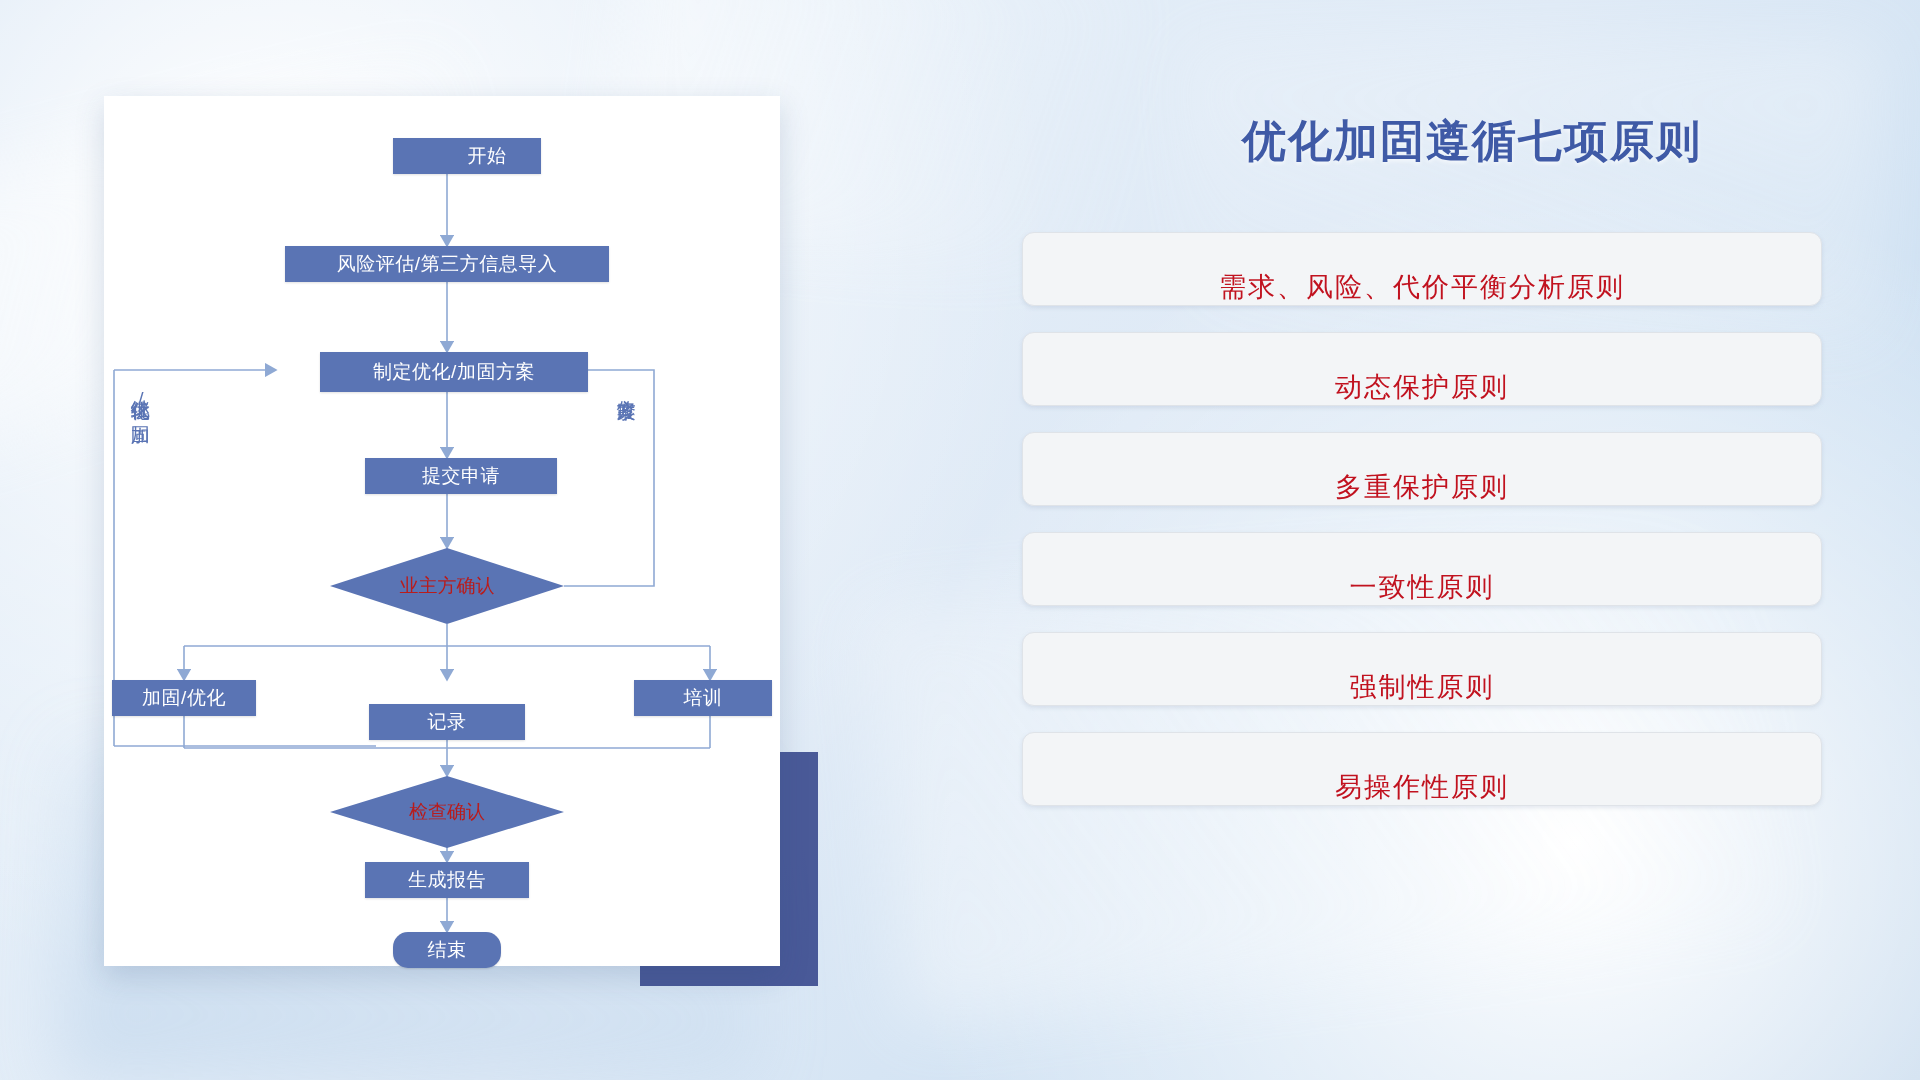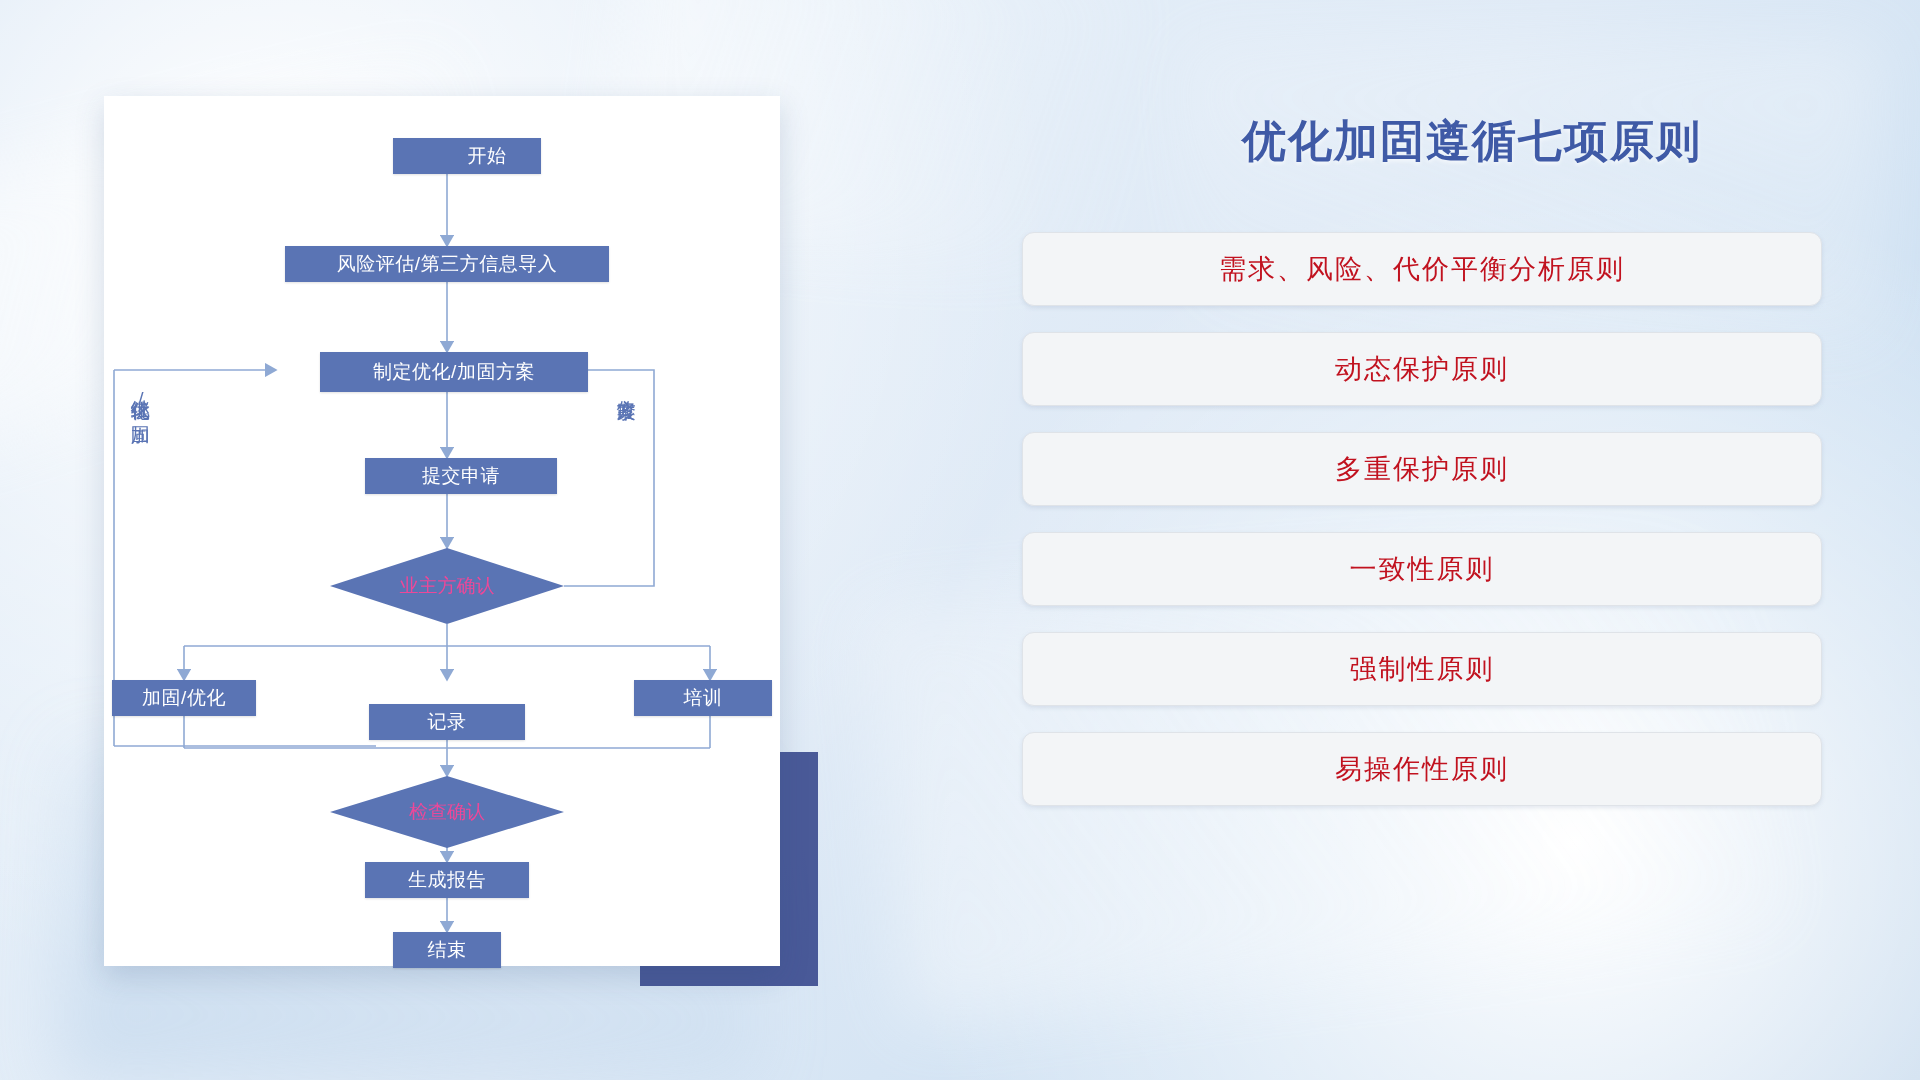--- a/index.html
+++ b/index.html
@@ -74,21 +74,21 @@
     font-size: 19px;
     letter-spacing: .5px;
     display: flex;
     align-items: center;
     justify-content: center;
     white-space: nowrap;
     box-shadow: 0 1px 2px rgba(0,0,0,.12);
   }
   .fdiamond-label {
     position: absolute;
-    color: #ec4899;
+    color: #b91c1c;
     font-size: 19px;
     display: flex;
     align-items: center;
     justify-content: center;
     white-space: nowrap;
     pointer-events: none;
   }
   .vlabel {
     position: absolute;
     color: #5a74b4;
@@ -118,21 +118,21 @@
     width: 800px;
   }
   .pill {
     position: relative;
     height: 72px;
     margin-bottom: 26px;
     background: #f3f5f7;
     border: 1px solid #dfe3e8;
     border-radius: 12px;
     display: flex;
-    align-items: center;
+    align-items: flex-end;
     justify-content: center;
     color: #c1121f;
     font-size: 27px;
     letter-spacing: 2px;
     box-shadow: 0 2px 4px rgba(120,140,170,.18);
   }
   .pill::after {
     content: "";
     position: absolute;
     left: 4px; right: -8px; bottom: -8px;
@@ -237,21 +237,21 @@
     </div>
 
     <div class="fdiamond-label" style="left:263px; top:698px; width:160px; height:36px;">
       <span>检查确认</span>
     </div>
 
     <div class="fnode" style="left:261px; top:766px; width:164px; height:36px;">
       <span>生成报告</span>
     </div>
 
-    <div class="fnode" style="left:289px; top:836px; width:108px; height:36px;">
+    <div class="fnode" style="left:289px; top:836px; width:108px; height:36px;border-radius:15px;">
       <span>结束</span>
     </div>
 
     <div class="vlabel" style="left:26px; top:288px; height:180px;">
       <span>继续优化/加固</span>
     </div>
     <div class="vlabel" style="left:512px; top:288px; height:140px;">
       <span>方案修改</span>
     </div>
   </div>

